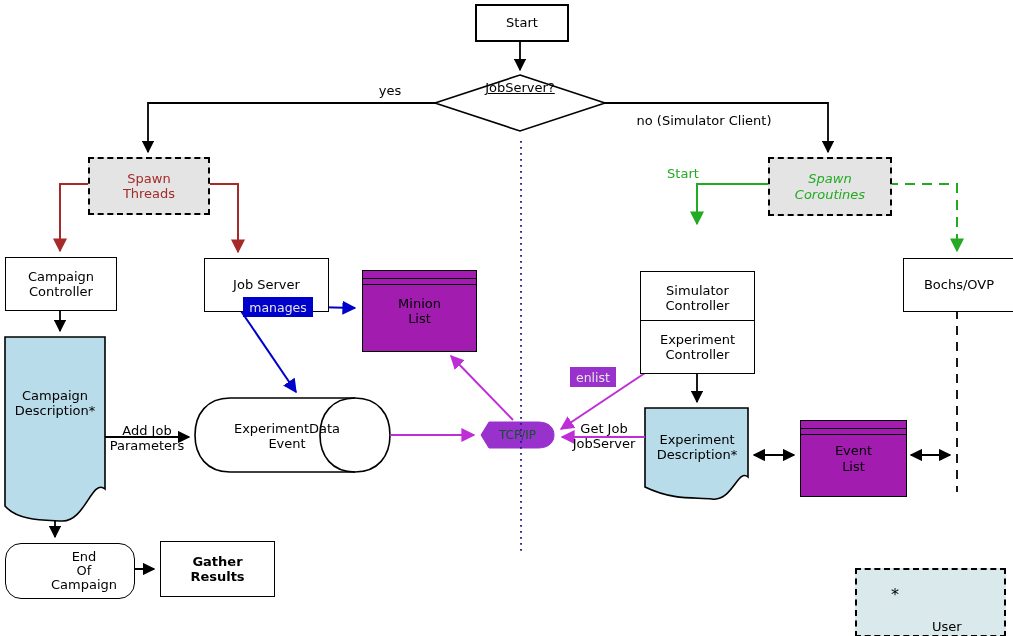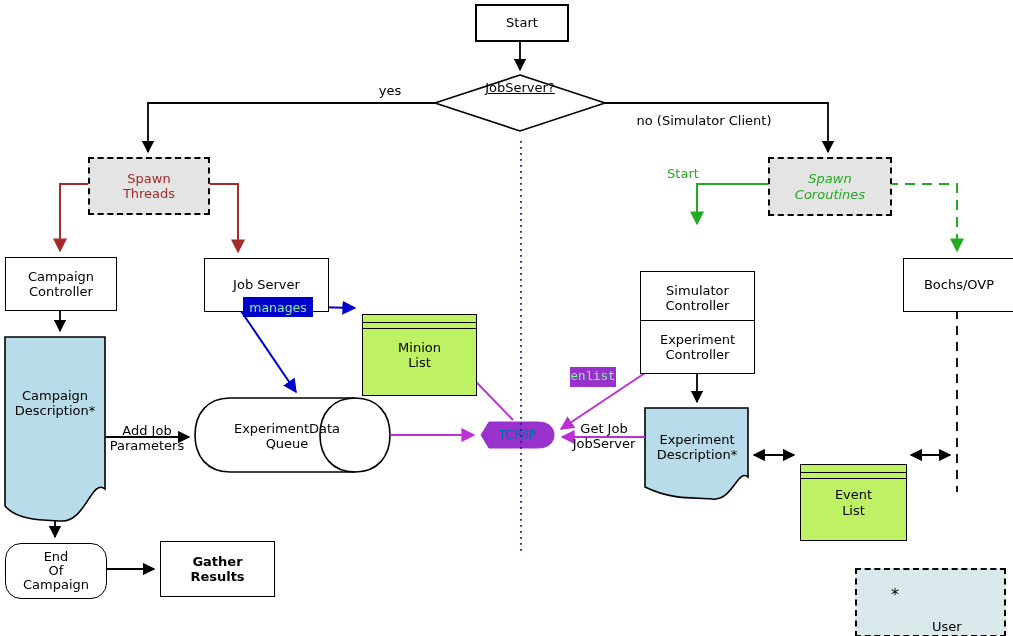--- a/index.html
+++ b/index.html
@@ -3,32 +3,32 @@
 <meta charset="utf-8">
 <style>
   html,body{margin:0;padding:0;background:#ffffff;}
   .canvas{position:relative;width:1013px;height:636px;font-family:"DejaVu Sans",sans-serif;background:#ffffff;overflow:hidden;}
   svg.layer{position:absolute;left:0;top:0;}
   .node{position:absolute;display:flex;align-items:center;justify-content:center;text-align:center;
         font-size:13px;line-height:1.18;white-space:pre-line;color:#000;}
   .box{border:1.6px solid #000;background:#fff;}
   .thick{border-width:2px;}
   .dashedbox{border:2px dashed #000;background:#e4e4e4;}
-  .listbox{border:1.6px solid #000;background:#bef264;margin-top:44px;}
+  .listbox{border:1.6px solid #000;background:#a21caf;}
   .rule{position:absolute;left:0;right:0;height:0;border-top:1.6px solid #000;}
   .rounded{border-radius:16px;}
   .txt{position:absolute;font-size:13px;line-height:1.18;white-space:pre-line;text-align:center;color:#000;
        display:flex;align-items:center;justify-content:center;}
   .left{justify-content:flex-start;text-align:left;}
   .tag{position:absolute;display:flex;align-items:center;justify-content:center;
-       color:#86efac;font-size:12.5px;white-space:nowrap;}
+       color:#e5e5e5;font-size:12.5px;white-space:nowrap;}
   .darkred{color:#a52a2a;}
   .green{color:#22aa22;}
   .italic{font-style:italic;}
-  .white{color:#0369a1;}
+  .white{color:#14532d;}
   .legendbox{border:2px dashed #000;background:#d9e9ec;}
 </style>
 </head>
 <body>
 
 <div class="canvas">
 
   <svg class="layer" width="1013" height="636" viewBox="0 0 1013 636">
     <defs>
       <marker id="m-black" viewBox="0 0 10 10" refX="9" refY="5" markerWidth="7" markerHeight="7" orient="auto-start-reverse">
@@ -106,24 +106,24 @@
     <i class="rule" style="top:13px;"></i>
     <span>Minion
 List</span>
   </div>
 
   <div class="txt" style="left:8px;top:385px;width:94px;height:36px;">Campaign
 Description*</div>
   <div class="txt" style="left:106px;top:422px;width:82px;height:32px;text-align:center;">Add Job
 Parameters</div>
   <div class="txt" style="left:212px;top:419px;width:150px;height:34px;">ExperimentData
-Queue</div>
+Event</div>
 
   <div class="tag" style="left:243px;top:297px;width:70px;height:20px;background:#0000cc;">manages</div>
-  <div class="tag" style="left:570px;top:367px;width:46px;height:20px;background:#9932cc;font-family:Liberation Mono, monospace;">enlist</div>
+  <div class="tag" style="left:570px;top:367px;width:46px;height:20px;background:#9932cc;">enlist</div>
 
   <div class="txt white" style="left:481px;top:424px;width:73px;height:22px;font-size:12px;">TCP/IP</div>
   <div class="txt" style="left:571px;top:420px;width:66px;height:32px;">Get Job
 JobServer</div>
   <div class="txt green" style="left:660px;top:166px;width:46px;height:16px;">Start</div>
 
   <div class="node box" style="left:640px;top:230px;width:113px;height:52px;margin-top:41px;">Simulator
 Controller</div>
   <div class="node box" style="left:640px;top:320px;width:113px;height:52px;">Experiment
 Controller</div>
@@ -132,21 +132,21 @@
 
   <div class="node box" style="left:903px;top:258px;width:110px;height:52px;">Bochs/OVP</div>
 
   <div class="node listbox" style="left:800px;top:420px;width:105px;height:75px;">
     <i class="rule" style="top:7px;"></i>
     <i class="rule" style="top:13px;"></i>
     <span>Event
 List</span>
   </div>
 
-  <div class="node box rounded" style="left:5px;top:543px;width:100px;height:54px;line-height:1.1;">End
+  <div class="node box rounded" style="left:5px;top:543px;width:100px;height:54px;line-height:1.1;padding-left:28px;">End
 Of
 Campaign</div>
   <div class="node box" style="left:160px;top:541px;width:113px;height:54px;font-weight:bold;">Gather
 Results</div>
 
   <div class="node legendbox" style="left:855px;top:568px;width:147px;height:65px;"></div>
   <div class="txt" style="left:884px;top:584px;width:22px;height:22px;font-size:16px;">*</div>
   <div class="txt left" style="left:932px;top:586px;width:64px;height:32px;margin-top:32px;">User
 defined</div>
 

